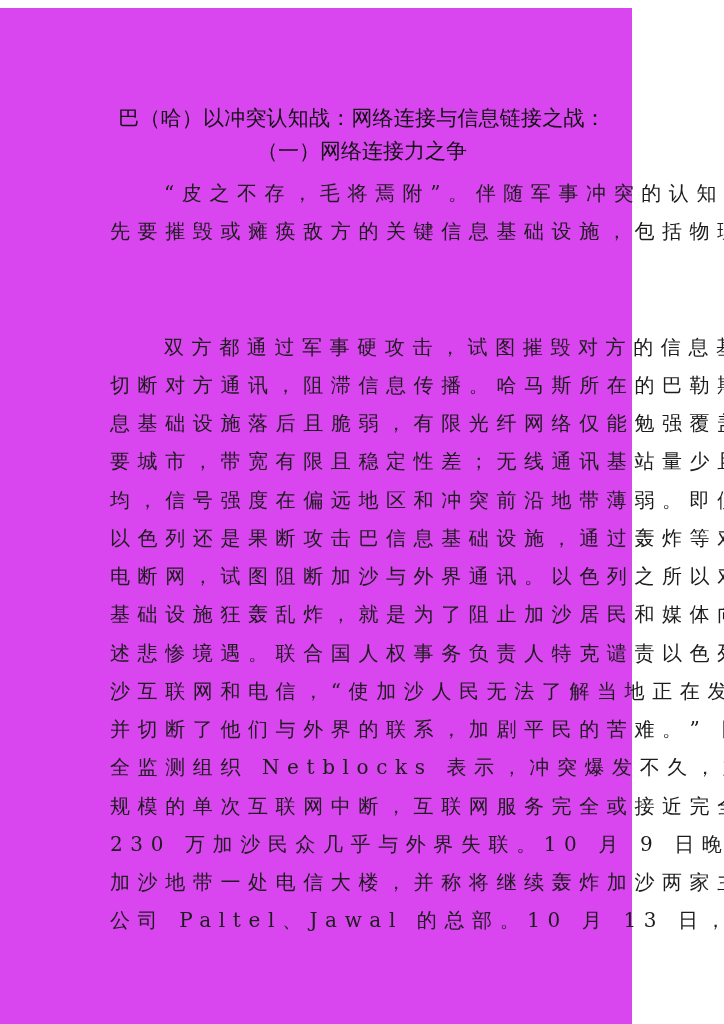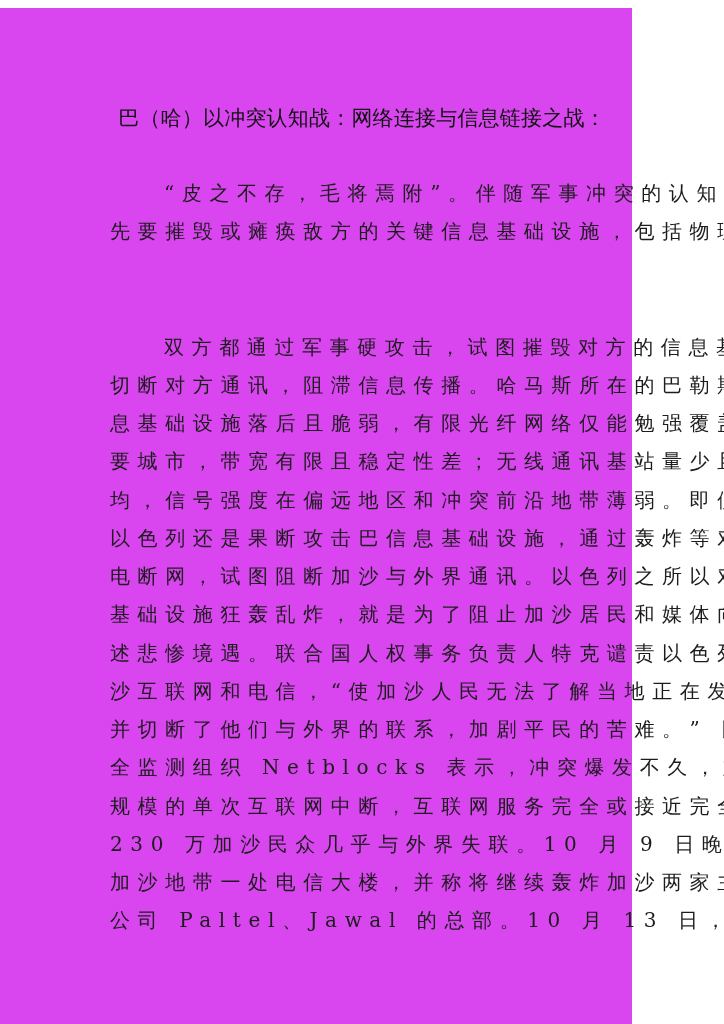--- a/index.html
+++ b/index.html
@@ -47,20 +47,21 @@
       overflow: visible;
     }
     .line.indent { left: 164px; }
   </style>
 </head>
 <body>
 
 <div class="page">
 
   <div class="title t1">巴（哈）以冲突认知战：网络连接与信息链接之战：</div>
+  <div class="title t2">（一）网络连接力之争</div>
 
   <div class="line indent" style="top:173px;">“皮之不存，毛将焉附”。伴随军事冲突的认知战，首</div>
   <div class="line" style="top:211px;">先要摧毁或瘫痪敌方的关键信息基础设施，包括物理破坏和</div>
 
   <div class="line indent" style="top:327px;">双方都通过军事硬攻击，试图摧毁对方的信息基础设施，</div>
   <div class="line" style="top:365px;">切断对方通讯，阻滞信息传播。哈马斯所在的巴勒斯坦，信</div>
   <div class="line" style="top:403px;">息基础设施落后且脆弱，有限光纤网络仅能勉强覆盖部分主</div>
   <div class="line" style="top:441px;">要城市，带宽有限且稳定性差；无线通讯基站量少且分布不</div>
   <div class="line" style="top:480px;">均，信号强度在偏远地区和冲突前沿地带薄弱。即便如此，</div>
   <div class="line" style="top:518px;">以色列还是果断攻击巴信息基础设施，通过轰炸等对加沙断</div>

